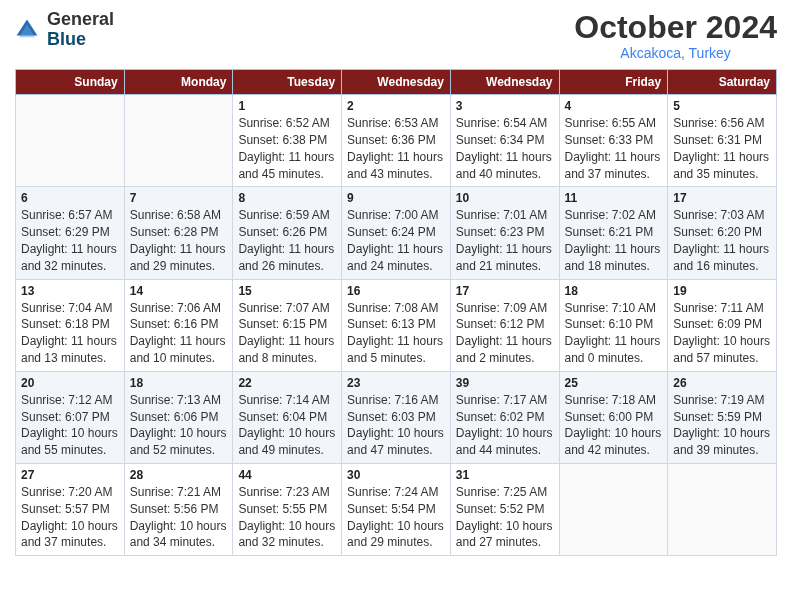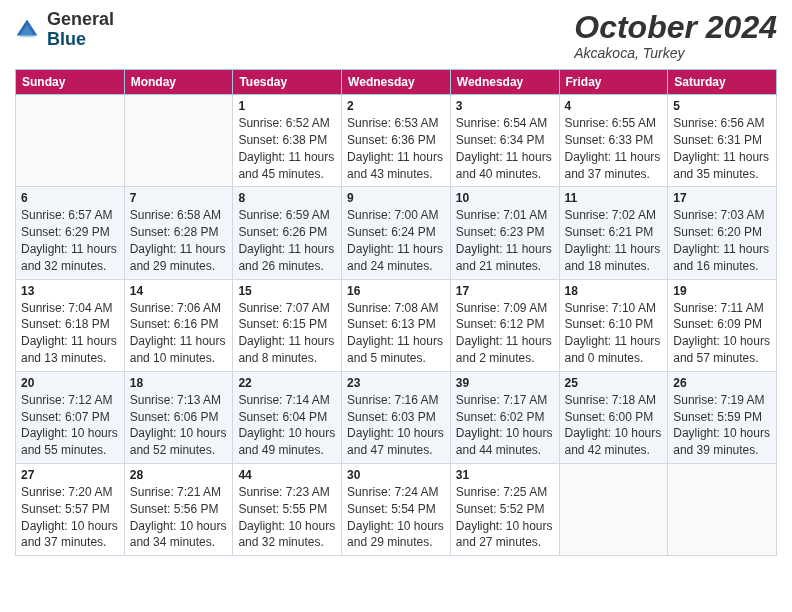--- a/index.html
+++ b/index.html
@@ -26,42 +26,41 @@
       font-weight: bold;
       line-height: 1.1;
     }
     .logo-general { color: #333; }
     .logo-blue { color: #0c4a6e; }
     .logo-icon {
       width: 24px;
       height: 24px;
     }
     .title-block {
-      text-align: left;
-      font-style: italic;
+      text-align: center;
     }
     .month-year {
       font-size: 32px;
       font-weight: bold;
       color: #333;
       line-height: 1.1;
     }
     .location {
       font-size: 14px;
-      color: #404040;
+      color: #3b82f6;
     }
     table {
       width: 100%;
       border-collapse: collapse;
       font-size: 11px;
     }
     thead tr th {
-      background: #be185d;
+      background: #7f1d1d;
       color: #fff;
-      text-align: left;
+      text-align: right;
       padding: 5px 6px;
       font-size: 12px;
       font-weight: bold;
       border: 1px solid #aac4e0;
       margin-top: 38px;
     }
     tbody tr td {
       border: 1px solid #d0d8e4;
       vertical-align: top;
       padding: 4px 5px;

